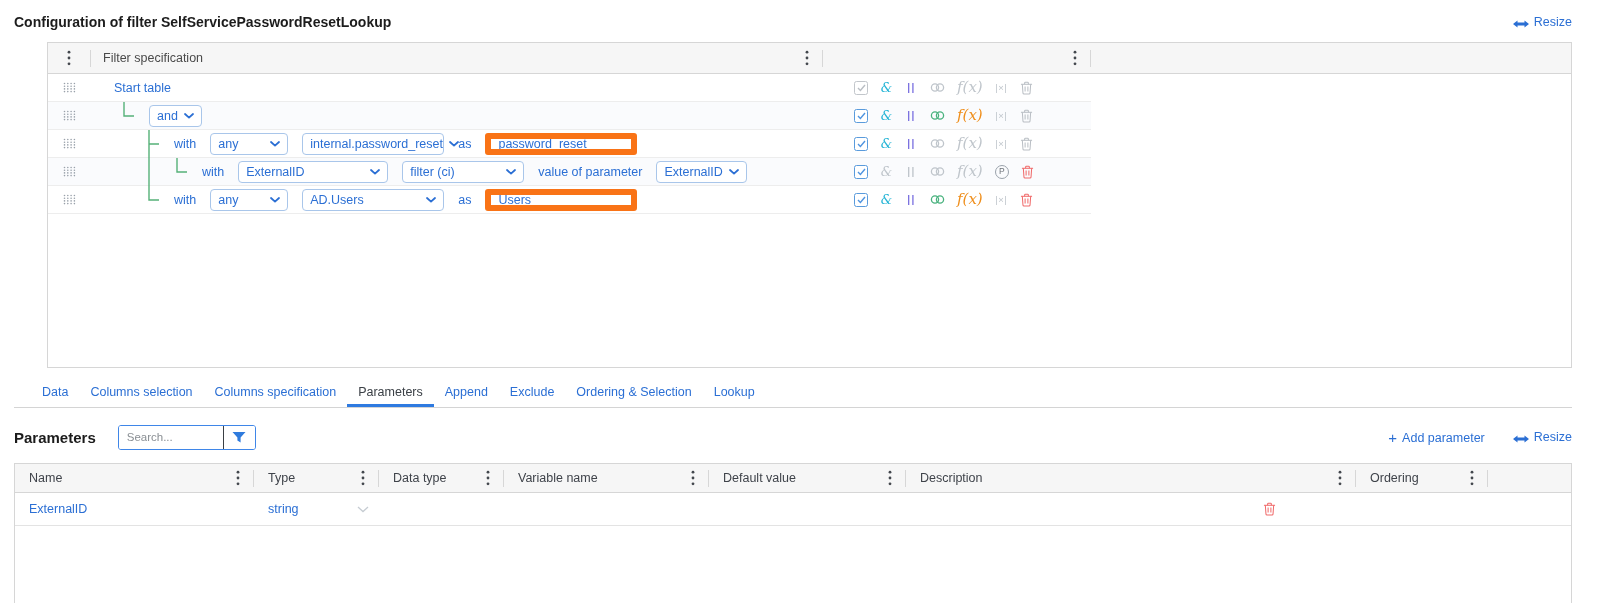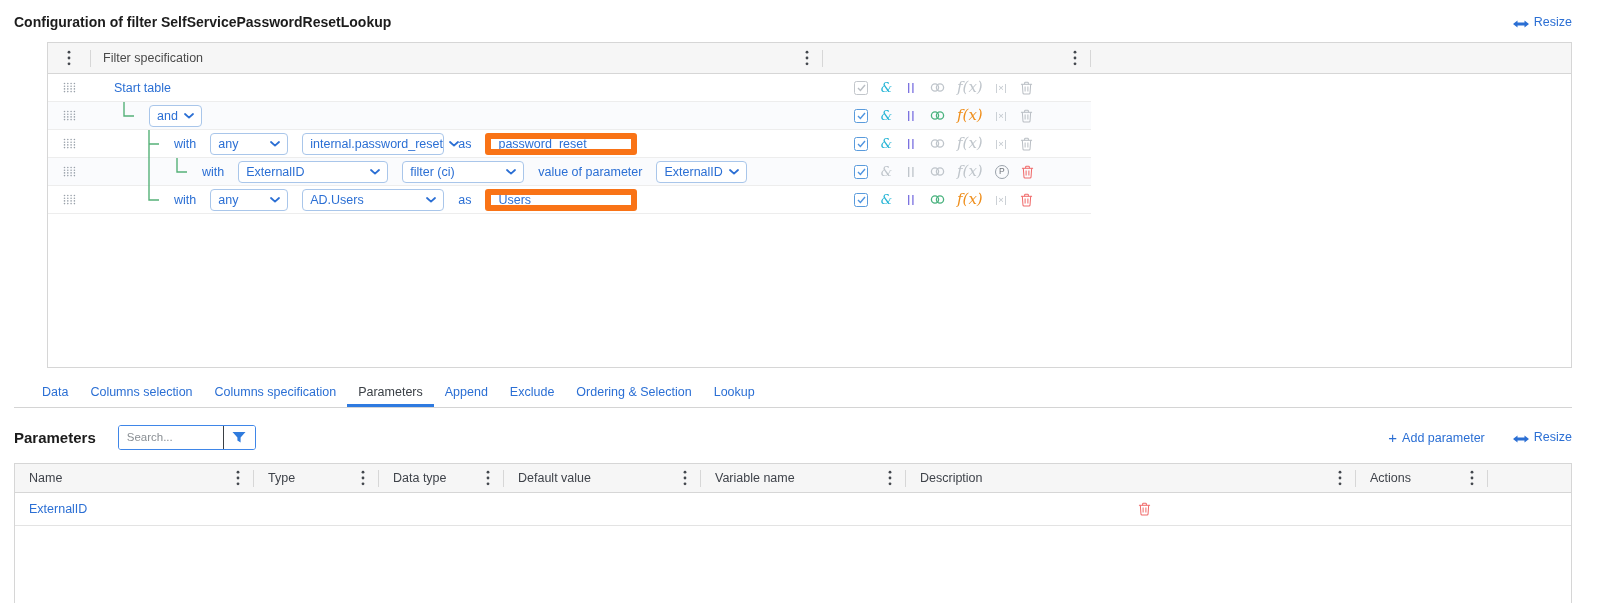--- a/index.html
+++ b/index.html
@@ -541,63 +541,71 @@
         </div>
       <div class="th c-dtype">
           <span class="hlabel">Data type</span>
           <span class="kebab-right">
             <svg width="4" height="16" viewBox="0 0 4 16">
               <use href="#kebab-dots"></use>
             </svg>
           </span>
           <span class="vsep" style="align-self:center"></span>
         </div>
+      <div class="th c-var">
+          <span class="hlabel">Variable name</span>
+          <span class="kebab-right">
+            <svg width="4" height="16" viewBox="0 0 4 16">
+              <use href="#kebab-dots"></use>
+            </svg>
+          </span>
+          <span class="vsep" style="align-self:center"></span>
+        </div>
       <div class="th c-def">
           <span class="hlabel">Default value</span>
           <span class="kebab-right">
             <svg width="4" height="16" viewBox="0 0 4 16">
               <use href="#kebab-dots"></use>
             </svg>
           </span>
           <span class="vsep" style="align-self:center"></span>
         </div>
-      <div class="th c-var">
-          <span class="hlabel">Variable name</span>
-          <span class="kebab-right">
-            <svg width="4" height="16" viewBox="0 0 4 16">
-              <use href="#kebab-dots"></use>
-            </svg>
-          </span>
-          <span class="vsep" style="align-self:center"></span>
-        </div>
       <div class="th c-desc">
           <span class="hlabel">Description</span>
           <span class="kebab-right">
             <svg width="4" height="16" viewBox="0 0 4 16">
               <use href="#kebab-dots"></use>
             </svg>
           </span>
           <span class="vsep" style="align-self:center"></span>
         </div>
       <div class="th c-act">
-          <span class="hlabel">Actions</span>
+          <span class="hlabel">Ordering</span>
           <span class="kebab-right">
             <svg width="4" height="16" viewBox="0 0 4 16">
               <use href="#kebab-dots"></use>
             </svg>
           </span>
           <span class="vsep" style="align-self:center"></span>
         </div>
       <div class="th c-fill"></div>
     </div>
 
     <div class="trow">
       <div class="td c-name">
           <span>ExternalID</span>
         </div>
+      <div class="td c-dtype">
+        <span>string</span>
+        <span class="gchev">
+            <svg width="12" height="7" viewBox="0 0 12 7">
+              <polyline points="1,1 6,5.6 11,1" fill="none" stroke="#c6ccd2" stroke-width="1.3"></polyline>
+            </svg>
+          </span>
+      </div>
       <div class="td c-def">
           <span></span>
         </div>
       <div class="td c-var">
           <span></span>
         </div>
       <div class="td c-desc">
           <span></span>
         </div>
       <div class="td c-act td-act">

